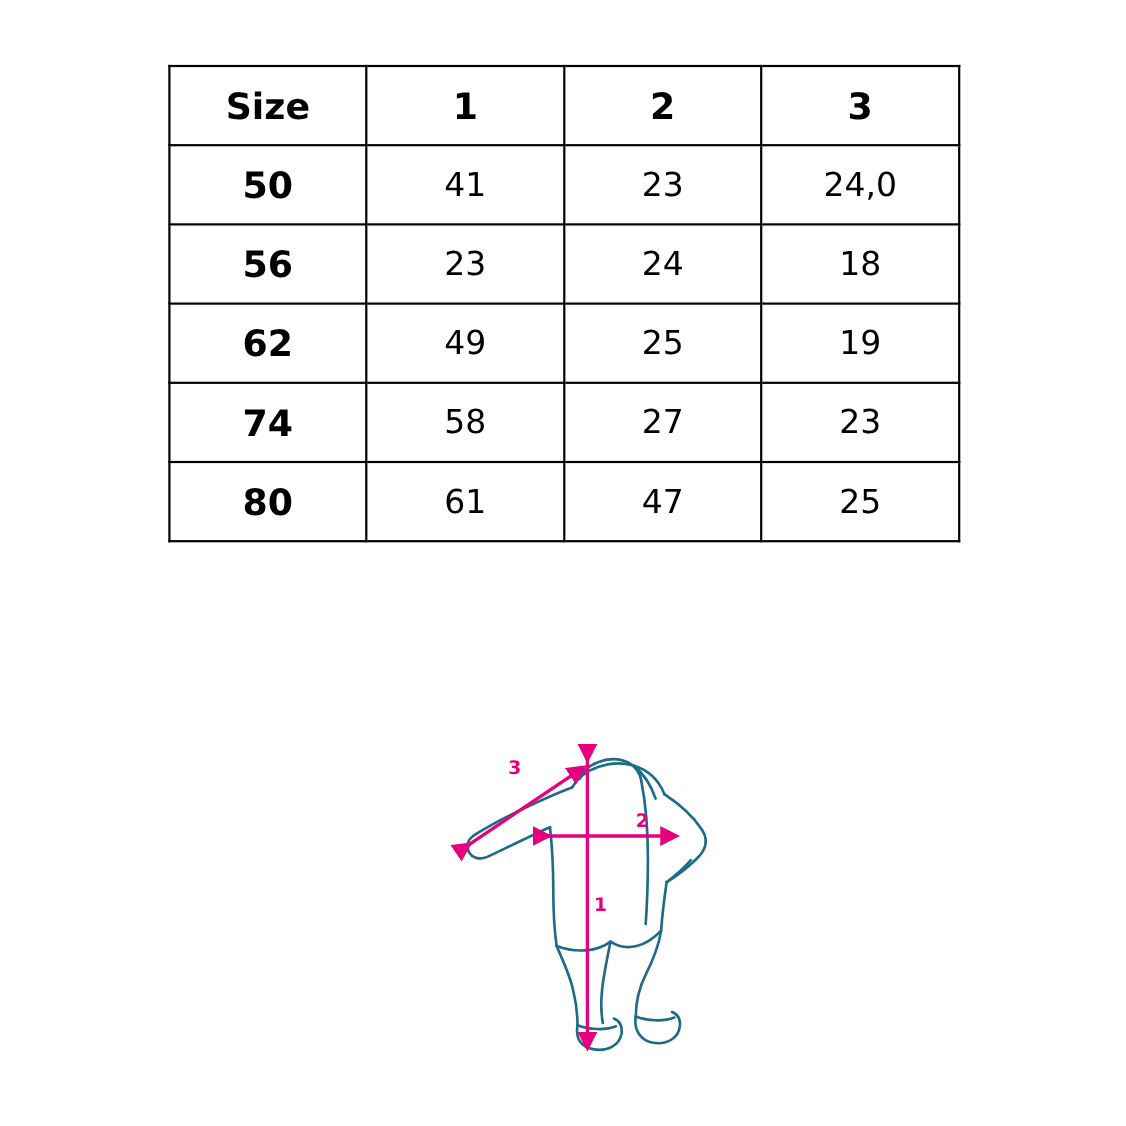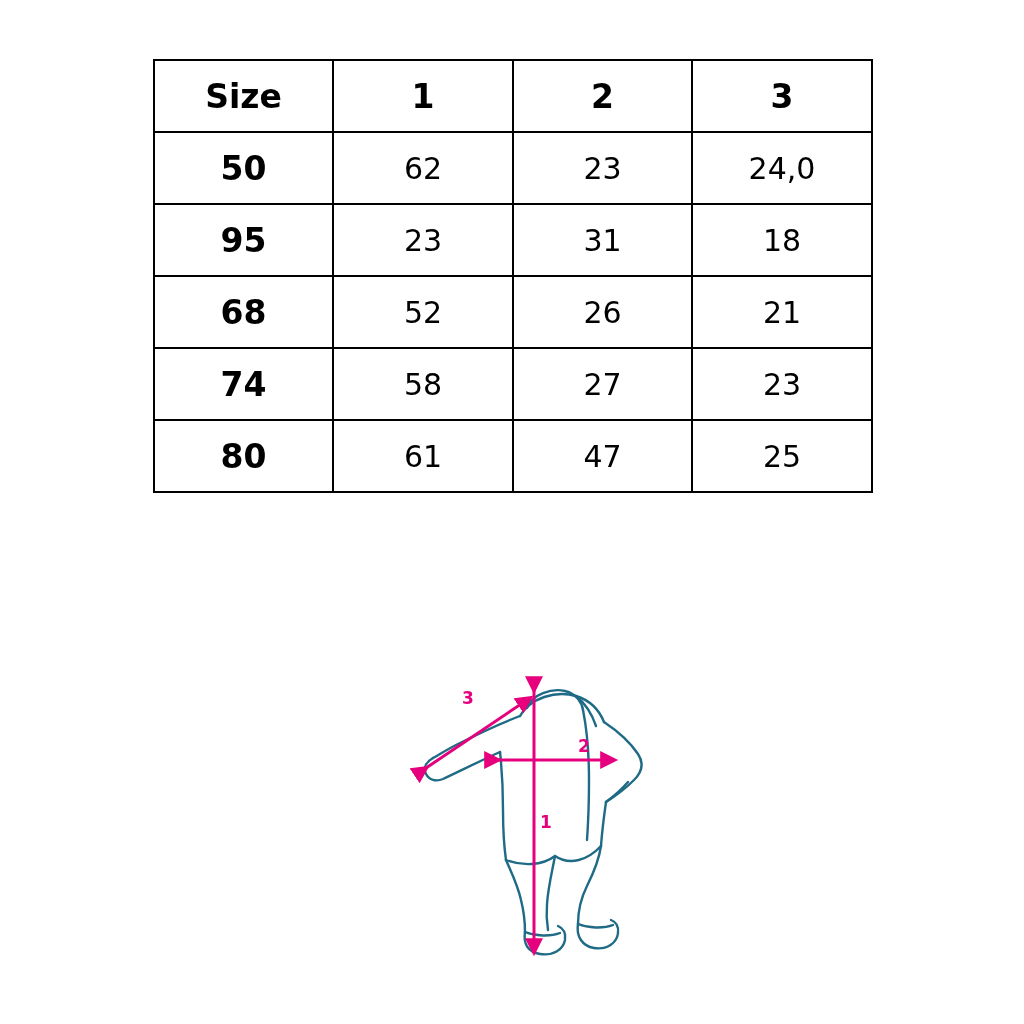--- a/index.html
+++ b/index.html
@@ -87,35 +87,35 @@
       <tr>
         <th>Size</th>
         <th>1</th>
         <th>2</th>
         <th>3</th>
       </tr>
     </thead>
     <tbody>
       <tr>
         <td class="row-head">50</td>
-        <td>62</td>
+        <td>41</td>
         <td>23</td>
         <td>24,0</td>
       </tr>
       <tr>
-        <td class="row-head">95</td>
+        <td class="row-head">56</td>
         <td>23</td>
-        <td>31</td>
+        <td>24</td>
         <td>18</td>
       </tr>
       <tr>
-        <td class="row-head">68</td>
-        <td>52</td>
-        <td>26</td>
-        <td>21</td>
+        <td class="row-head">62</td>
+        <td>49</td>
+        <td>25</td>
+        <td>19</td>
       </tr>
       <tr>
         <td class="row-head">74</td>
         <td>58</td>
         <td>27</td>
         <td>23</td>
       </tr>
       <tr>
         <td class="row-head">80</td>
         <td>61</td>

